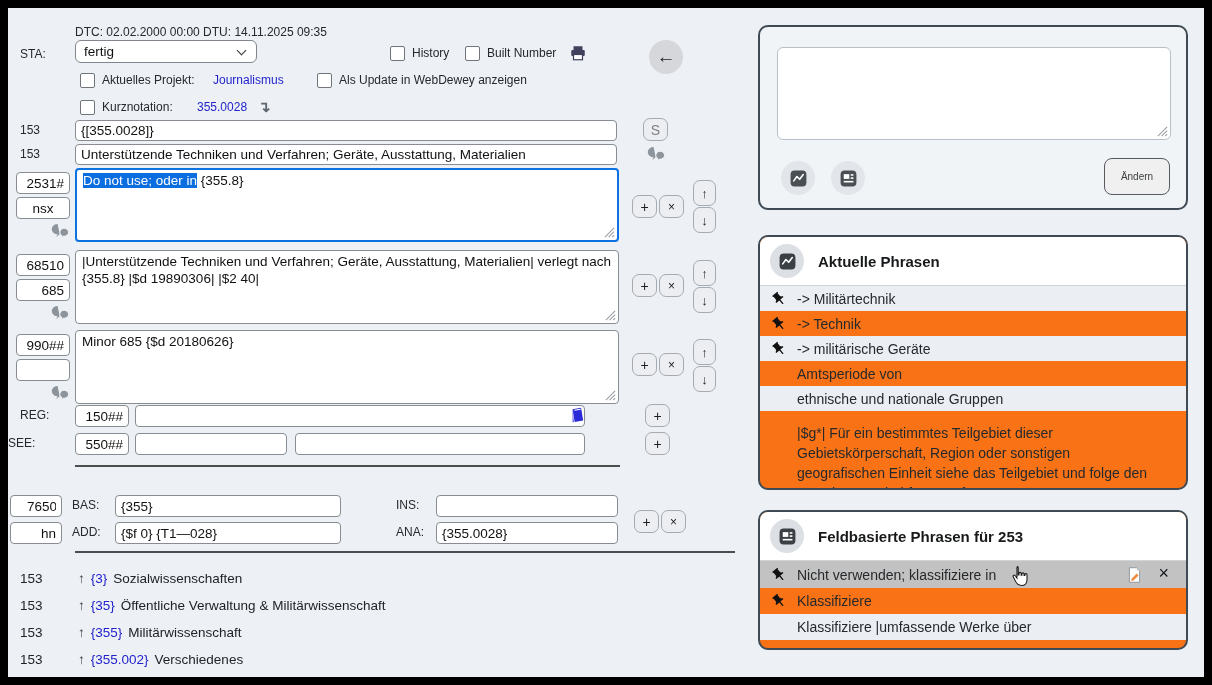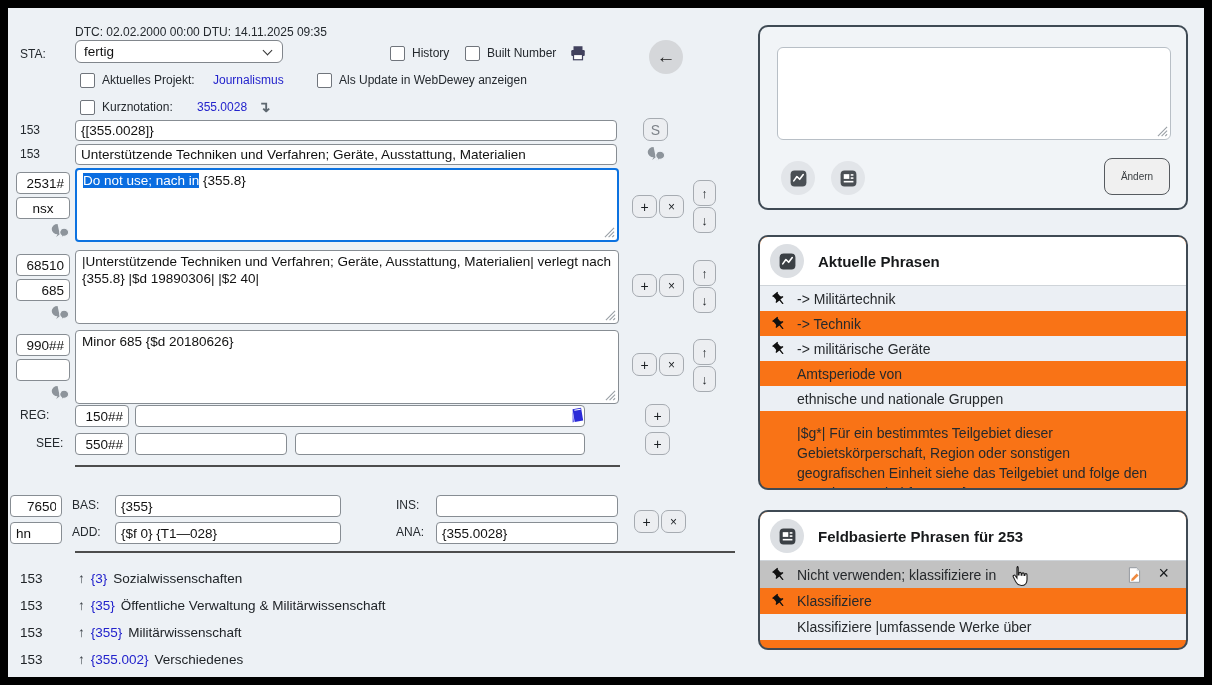--- a/index.html
+++ b/index.html
@@ -8,21 +8,21 @@
   #app { position:relative; width:1212px; height:685px; border:8px solid #000;
          background:#edf1f5; overflow:hidden; }
   .abs { position:absolute; }
   .lbl { font-size:12px; color:#24292e; white-space:nowrap; }
   .link { color:#2323cc; cursor:pointer; white-space:nowrap; }
   .inp { background:#fff; border:1px solid #878d93; border-radius:4px;
          font-family:"Liberation Sans",sans-serif; font-size:13.5px; color:#111;
          padding:1px 5px; outline:none; }
   .tagbox { width:54px; height:22px; text-align:right; }
   .tagbox.ctr { text-align:center; }
-  .tagbox.lft { text-align:left; }
+  .tagbox.lft { text-align:right; }
   .ta { background:#fff; border:1px solid #878d93; border-radius:4px;
         font-size:13.5px; color:#111; padding:2px 6px; line-height:17px; position:absolute; }
   .ta.focused { border:2px solid #0c72e0; }
   .sel-hl { background:#0a6de0; color:#fff; }
   .grip { position:absolute; right:2px; bottom:2px; width:11px; height:11px; }
   .btn { position:absolute; display:flex; align-items:center; justify-content:center;
          background:#eceef1; border:1px solid #a6abb1; border-radius:7px;
          font-size:14px; color:#1b1f23; cursor:pointer; }
   .sq { width:25px; height:23px; }
   .arr { width:23px; height:26px; font-size:13px; }
@@ -57,21 +57,21 @@
   .uparr { color:#3c4248; }
   .bubble { position:absolute; cursor:pointer; }
 </style>
 </head>
 <body>
 
 <div id="app">
 
   <div class="abs lbl" style="left:67px; top:17px;">DTC: 02.02.2000 00:00 DTU: 14.11.2025 09:35</div>
   <div class="abs lbl" style="left:12px; top:39px;">STA:</div>
-  <div class="selwrap" style="left:67px; top:32px; width:208px; height:23px;">
+  <div class="selwrap" style="left:67px; top:32px; width:182px; height:23px;">
     <select><option>fertig</option></select>
     <div class="chev"></div>
   </div>
 
   <div class="chk" style="left:382px; top:38px;"></div>
   <div class="abs lbl" style="left:404px; top:38px;">History</div>
   <div class="chk" style="left:457px; top:38px;"></div>
   <div class="abs lbl" style="left:479px; top:38px;">Built Number</div>
   <svg class="abs" style="left:561px; top:36px;" width="18" height="18" viewBox="0 0 24 24">
     <rect x="6" y="3" width="12" height="5" fill="#42425e"></rect>
@@ -103,21 +103,21 @@
     <path d="M18 7a6 5.5 0 11-1 10.9l-4 2.6 1.6-3.4A5.5 5.5 0 0118 7z" fill="#8d949b" stroke="#edf1f5" stroke-width="1.4"></path>
   </svg>
 
   <input class="inp abs tagbox" style="left: 8px; top: 164px;" value="2531#">
   <input class="inp abs tagbox ctr" style="left: 8px; top: 189px;" value="nsx">
   <svg class="bubble" style="left:43px; top:215px;" width="19" height="15" viewBox="0 0 26 20">
     <path d="M9 1a8 7 0 100 14l-2 4 5-4z" fill="#8d949b"></path>
     <path d="M18 7a6 5.5 0 11-1 10.9l-4 2.6 1.6-3.4A5.5 5.5 0 0118 7z" fill="#8d949b" stroke="#edf1f5" stroke-width="1.4"></path>
   </svg>
   <div class="ta focused" style="left:67px; top:160px; width:544px; height:74px;">
-    <span class="sel-hl">Do not use; nach in</span><span> {355.8}</span>
+    <span class="sel-hl">Do not use; oder in</span><span> {355.8}</span>
     <svg class="grip" viewBox="0 0 12 12">
         <path d="M11 1L1 11M11 5L5 11M11 9L9 11" stroke="#9aa0a6" stroke-width="1.2" fill="none"></path>
       </svg>
   </div>
   <div class="btn sq" style="left:624px; top:187px;">+</div>
   <div class="btn sq" style="left:651px; top:187px; font-size:12px;">×</div>
   <div class="btn arr" style="left:685px; top:172px;">↑</div>
   <div class="btn arr" style="left:685px; top:199px;">↓</div>
 
   <input class="inp abs tagbox" style="left: 8px; top: 246px;" value="68510">
@@ -157,21 +157,21 @@
   <div class="abs lbl" style="left:12px; top:400px;">REG:</div>
   <input class="inp abs tagbox" style="left: 67px; top: 397px;" value="150##">
   <input class="inp abs" style="left: 127px; top: 397px; width: 450px; height: 22px;" value="">
   <svg class="abs" style="left:561px; top:399px;" width="17" height="17" viewBox="0 0 24 24">
     <path d="M5 3l12-2 3 18-12 2z" fill="#2a2ad8"></path>
     <path d="M7.5 4.6l9-1.5" stroke="#fff" stroke-width="1.6"></path>
     <path d="M5 3l2 18-2 1z" fill="#5555e8"></path>
   </svg>
   <div class="btn sq" style="left:637px; top:396px;">+</div>
 
-  <div class="abs lbl" style="left:28px; top:428px;">SEE:</div>
+  <div class="abs lbl" style="left:0; top:428px;">SEE:</div>
   <input class="inp abs tagbox" style="left: 67px; top: 425px;" value="550##">
   <input class="inp abs" style="left: 127px; top: 425px; width: 152px; height: 22px;" value="">
   <input class="inp abs" style="left: 287px; top: 425px; width: 290px; height: 22px;" value="">
   <div class="btn sq" style="left:637px; top:424px;">+</div>
 
   <div class="divider" style="left:67px; top:457px; width:545px;"></div>
 
   <input class="inp abs" style="left: 2px; top: 487px; width: 52px; height: 22px; text-align: right; padding-left: 16px;" value="7650#">
   <input class="inp abs tagbox lft" style="left: 2px; top: 514px; width: 52px;" value="hn">
   <div class="abs lbl" style="left:64px; top:490px;">BAS:</div>

